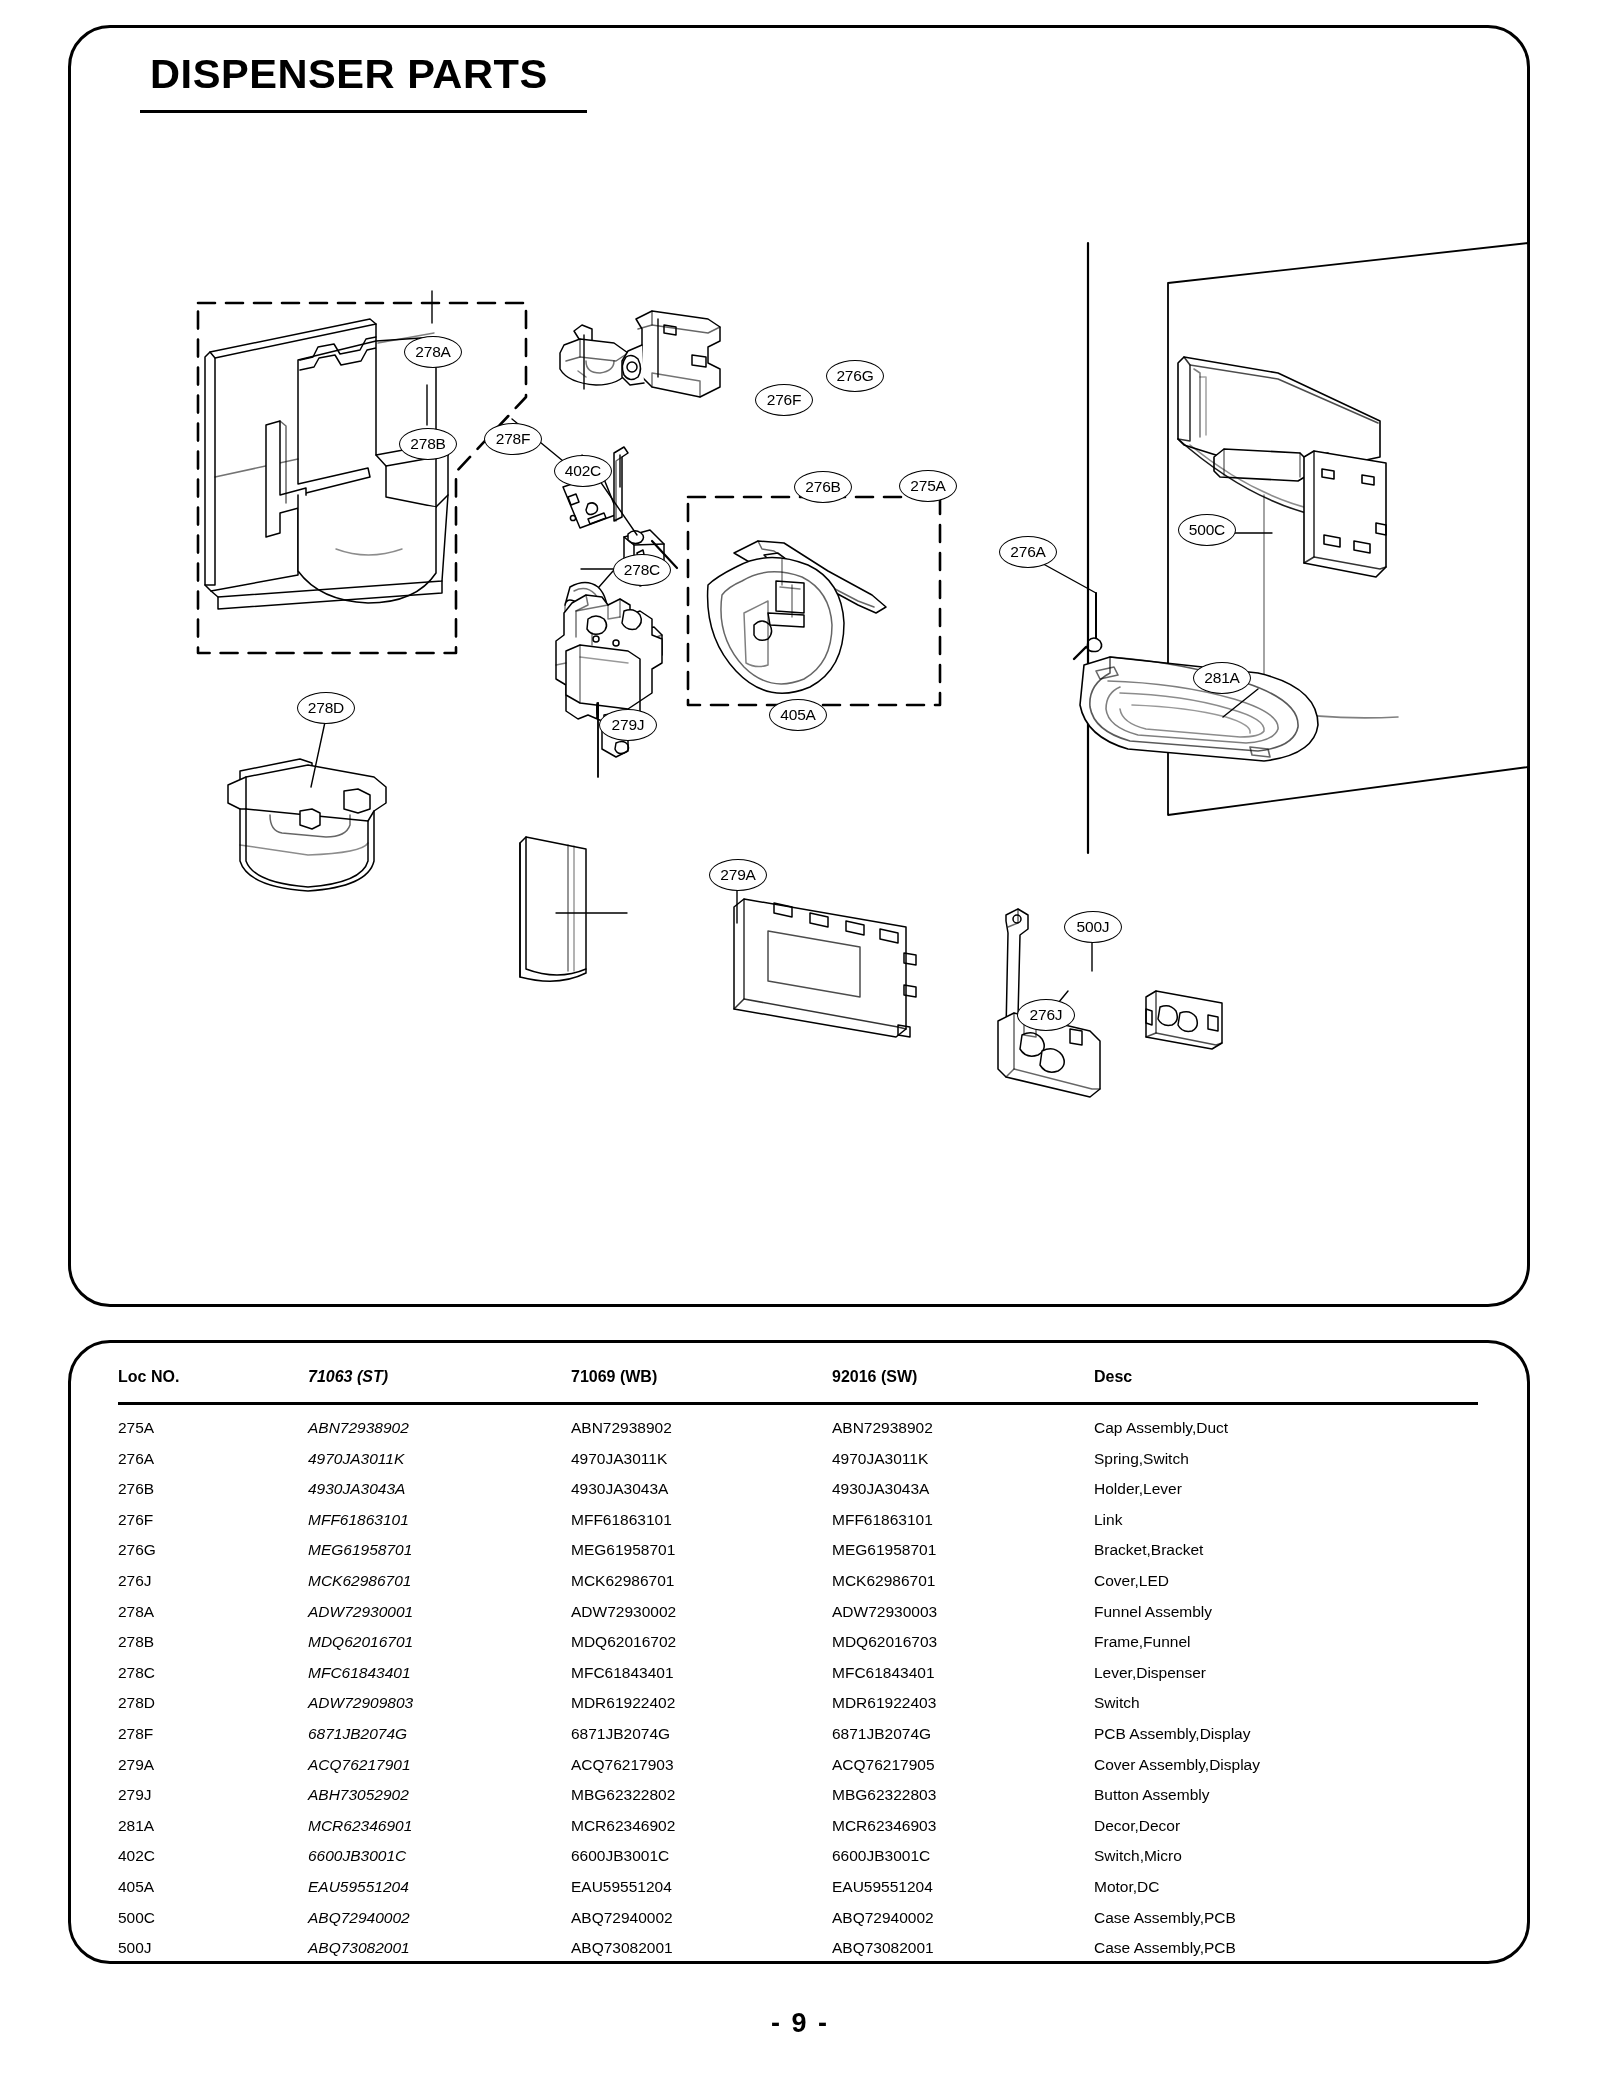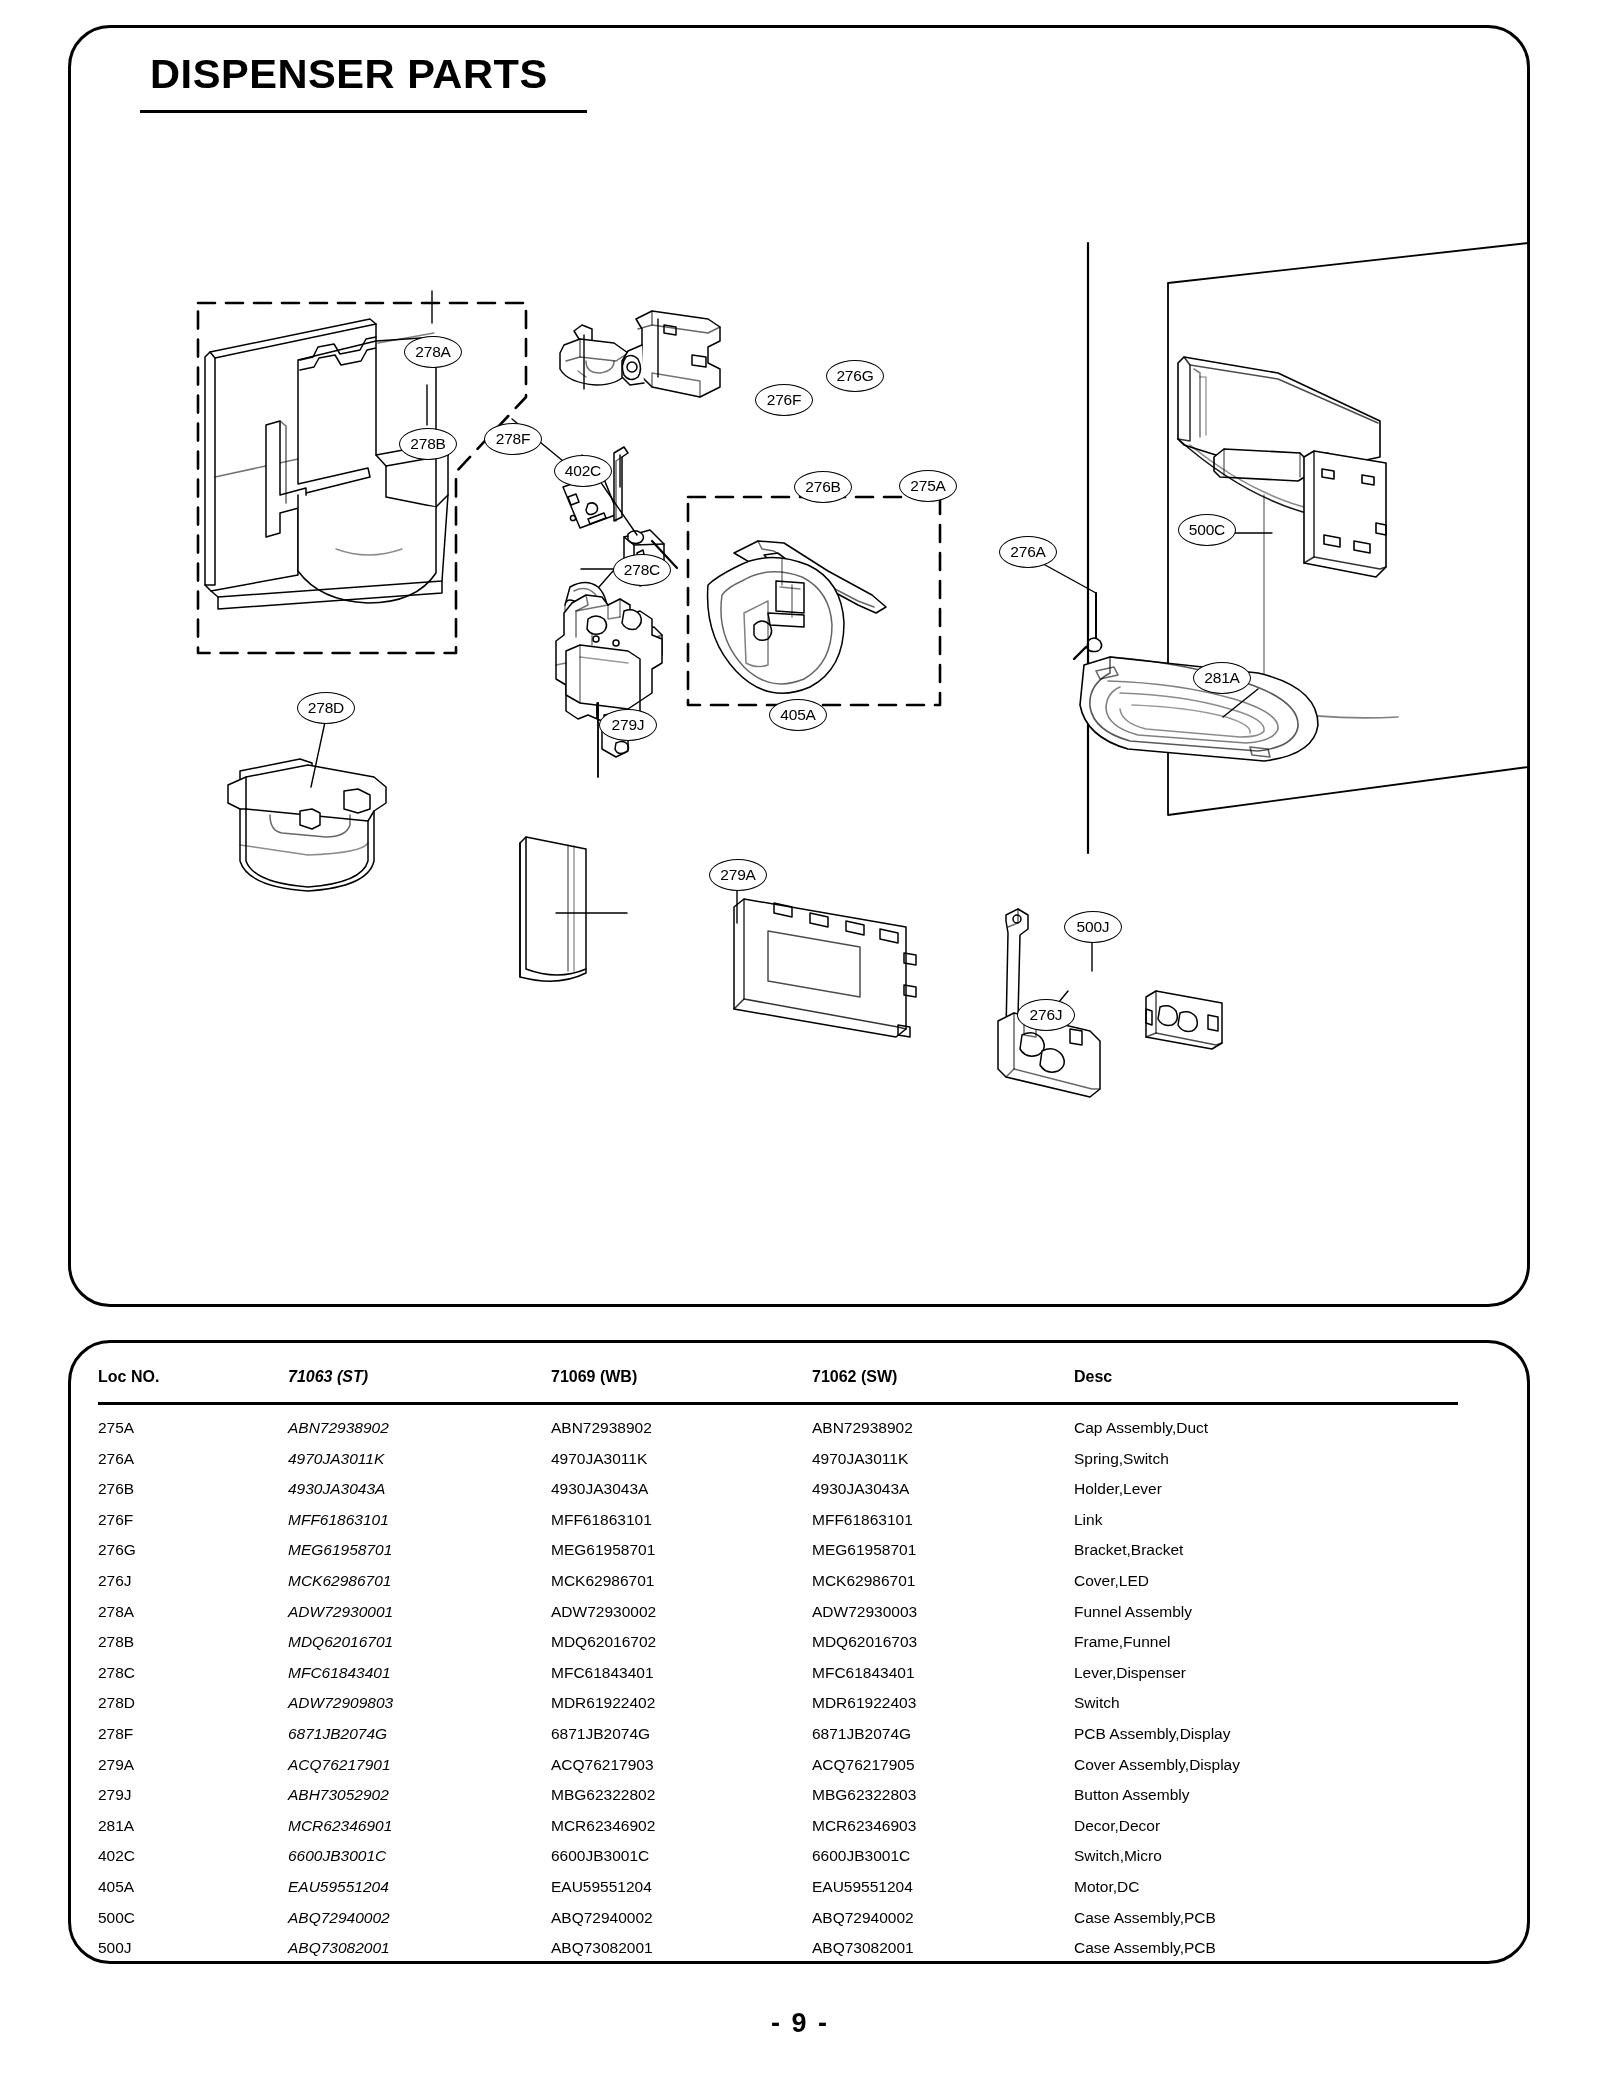--- a/index.html
+++ b/index.html
@@ -84,21 +84,21 @@
     font-size: 15.5px;
     font-family: "Liberation Sans", sans-serif;
     letter-spacing: -0.2px;
     line-height: 1;
     z-index: 6;
   }
 
   
   #parts-table {
     position: absolute;
-    left: 56px;
+    left: 76px;
     top: 1340px;
     width: 1462px;
     height: 624px;
   }
   #parts-table table {
     position: absolute;
     left: 42px;
     top: 28px;
     width: 1360px;
     border-collapse: collapse;
@@ -450,21 +450,21 @@
 
 <div class="panel" id="table-panel"></div>
 
 <div id="parts-table">
   <table>
     <thead>
       <tr>
         <th class="col-loc">Loc NO.</th>
         <th class="col-st">71063 (ST)</th>
         <th class="col-wb">71069 (WB)</th>
-        <th class="col-sw">71062 (SW)</th>
+        <th class="col-sw">92016 (SW)</th>
         <th class="col-desc">Desc</th>
       </tr>
     </thead>
     <tbody id="parts-table-body">
         <tr>
           <td class="col-loc">275A</td>
           <td class="col-st">ABN72938902</td>
           <td class="col-wb">ABN72938902</td>
           <td class="col-sw">ABN72938902</td>
           <td class="col-desc">Cap Assembly,Duct</td>

